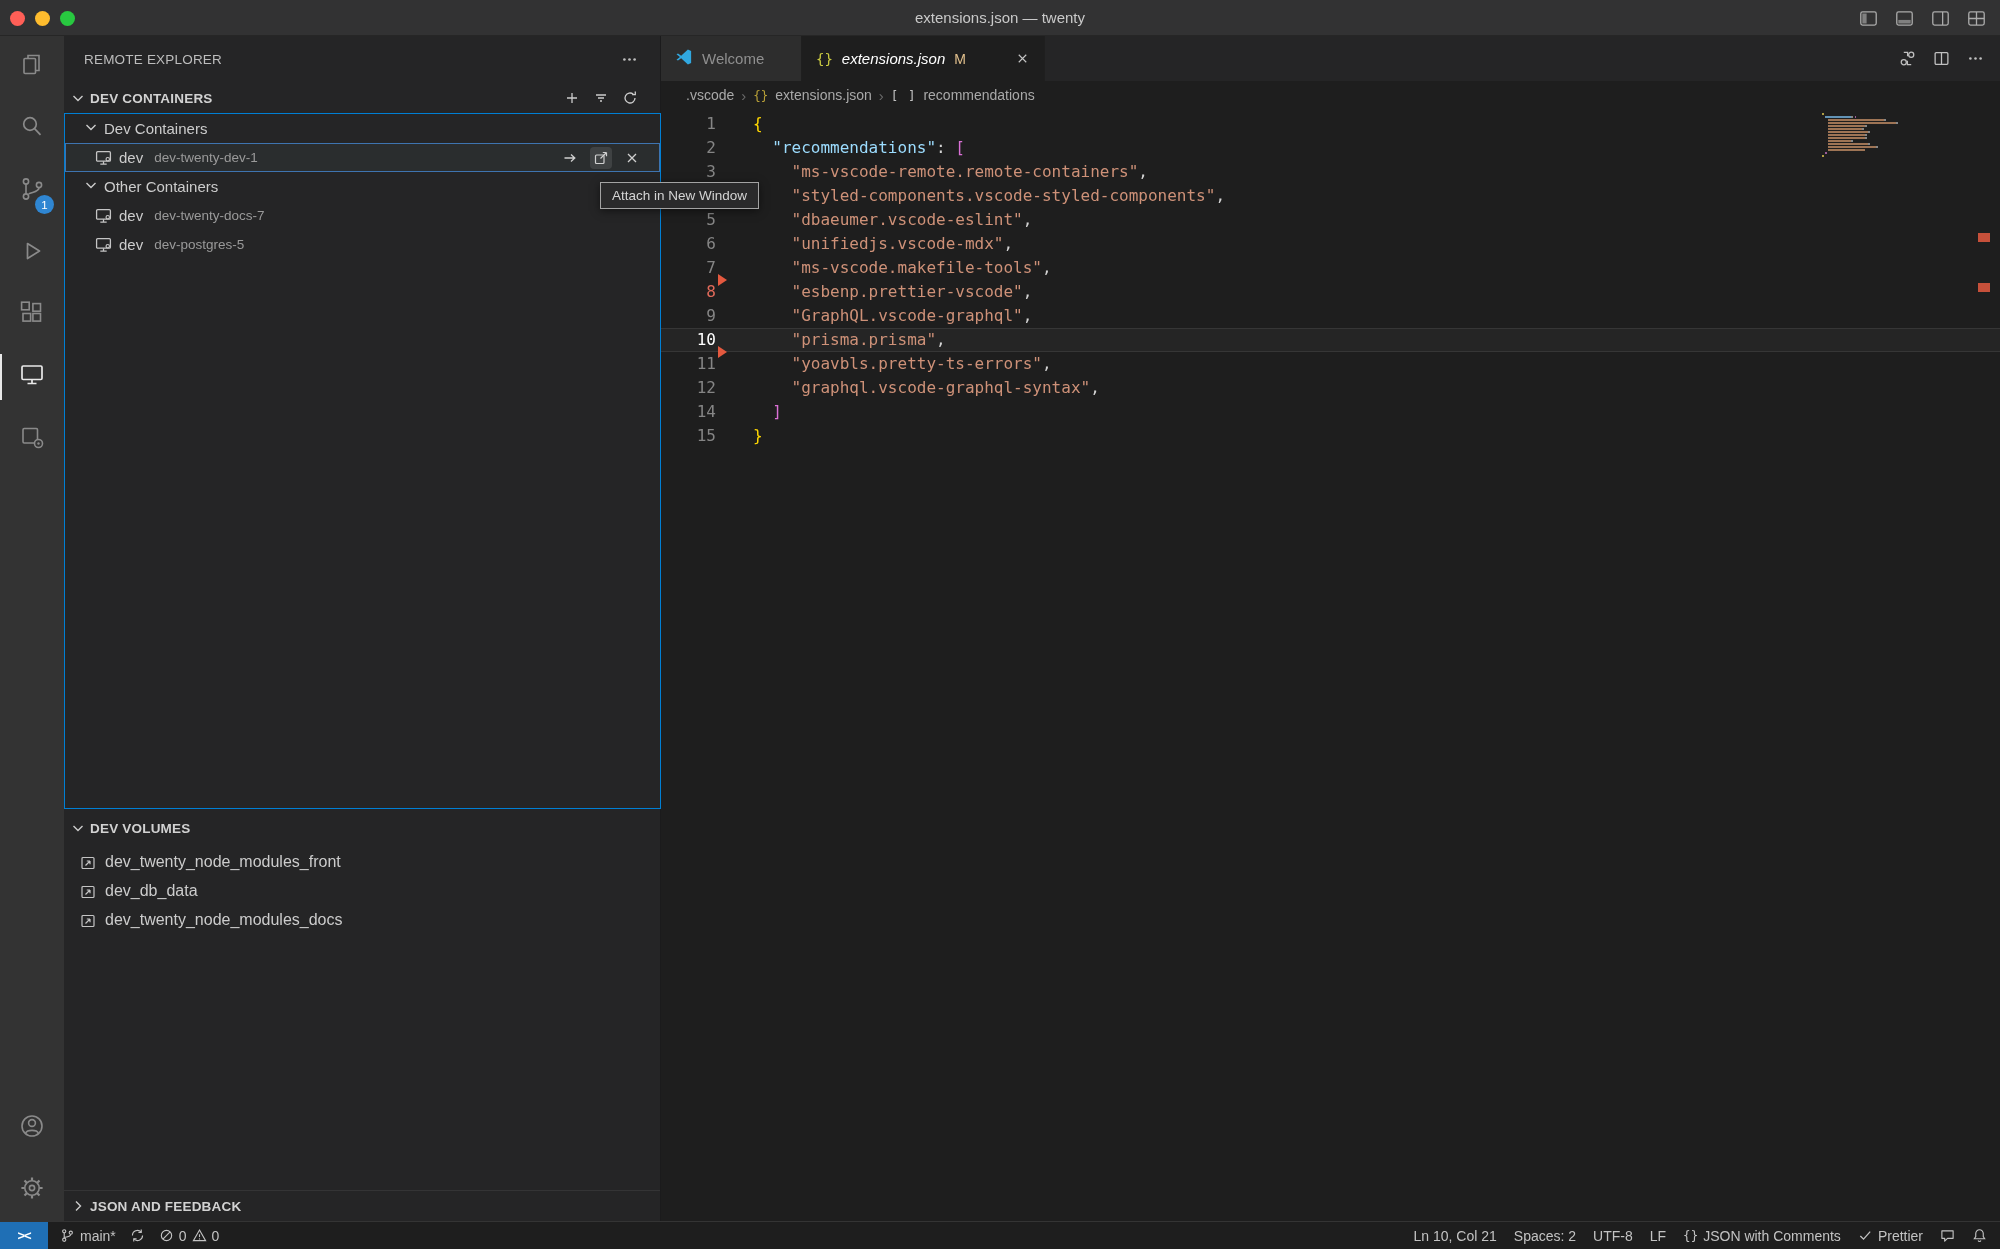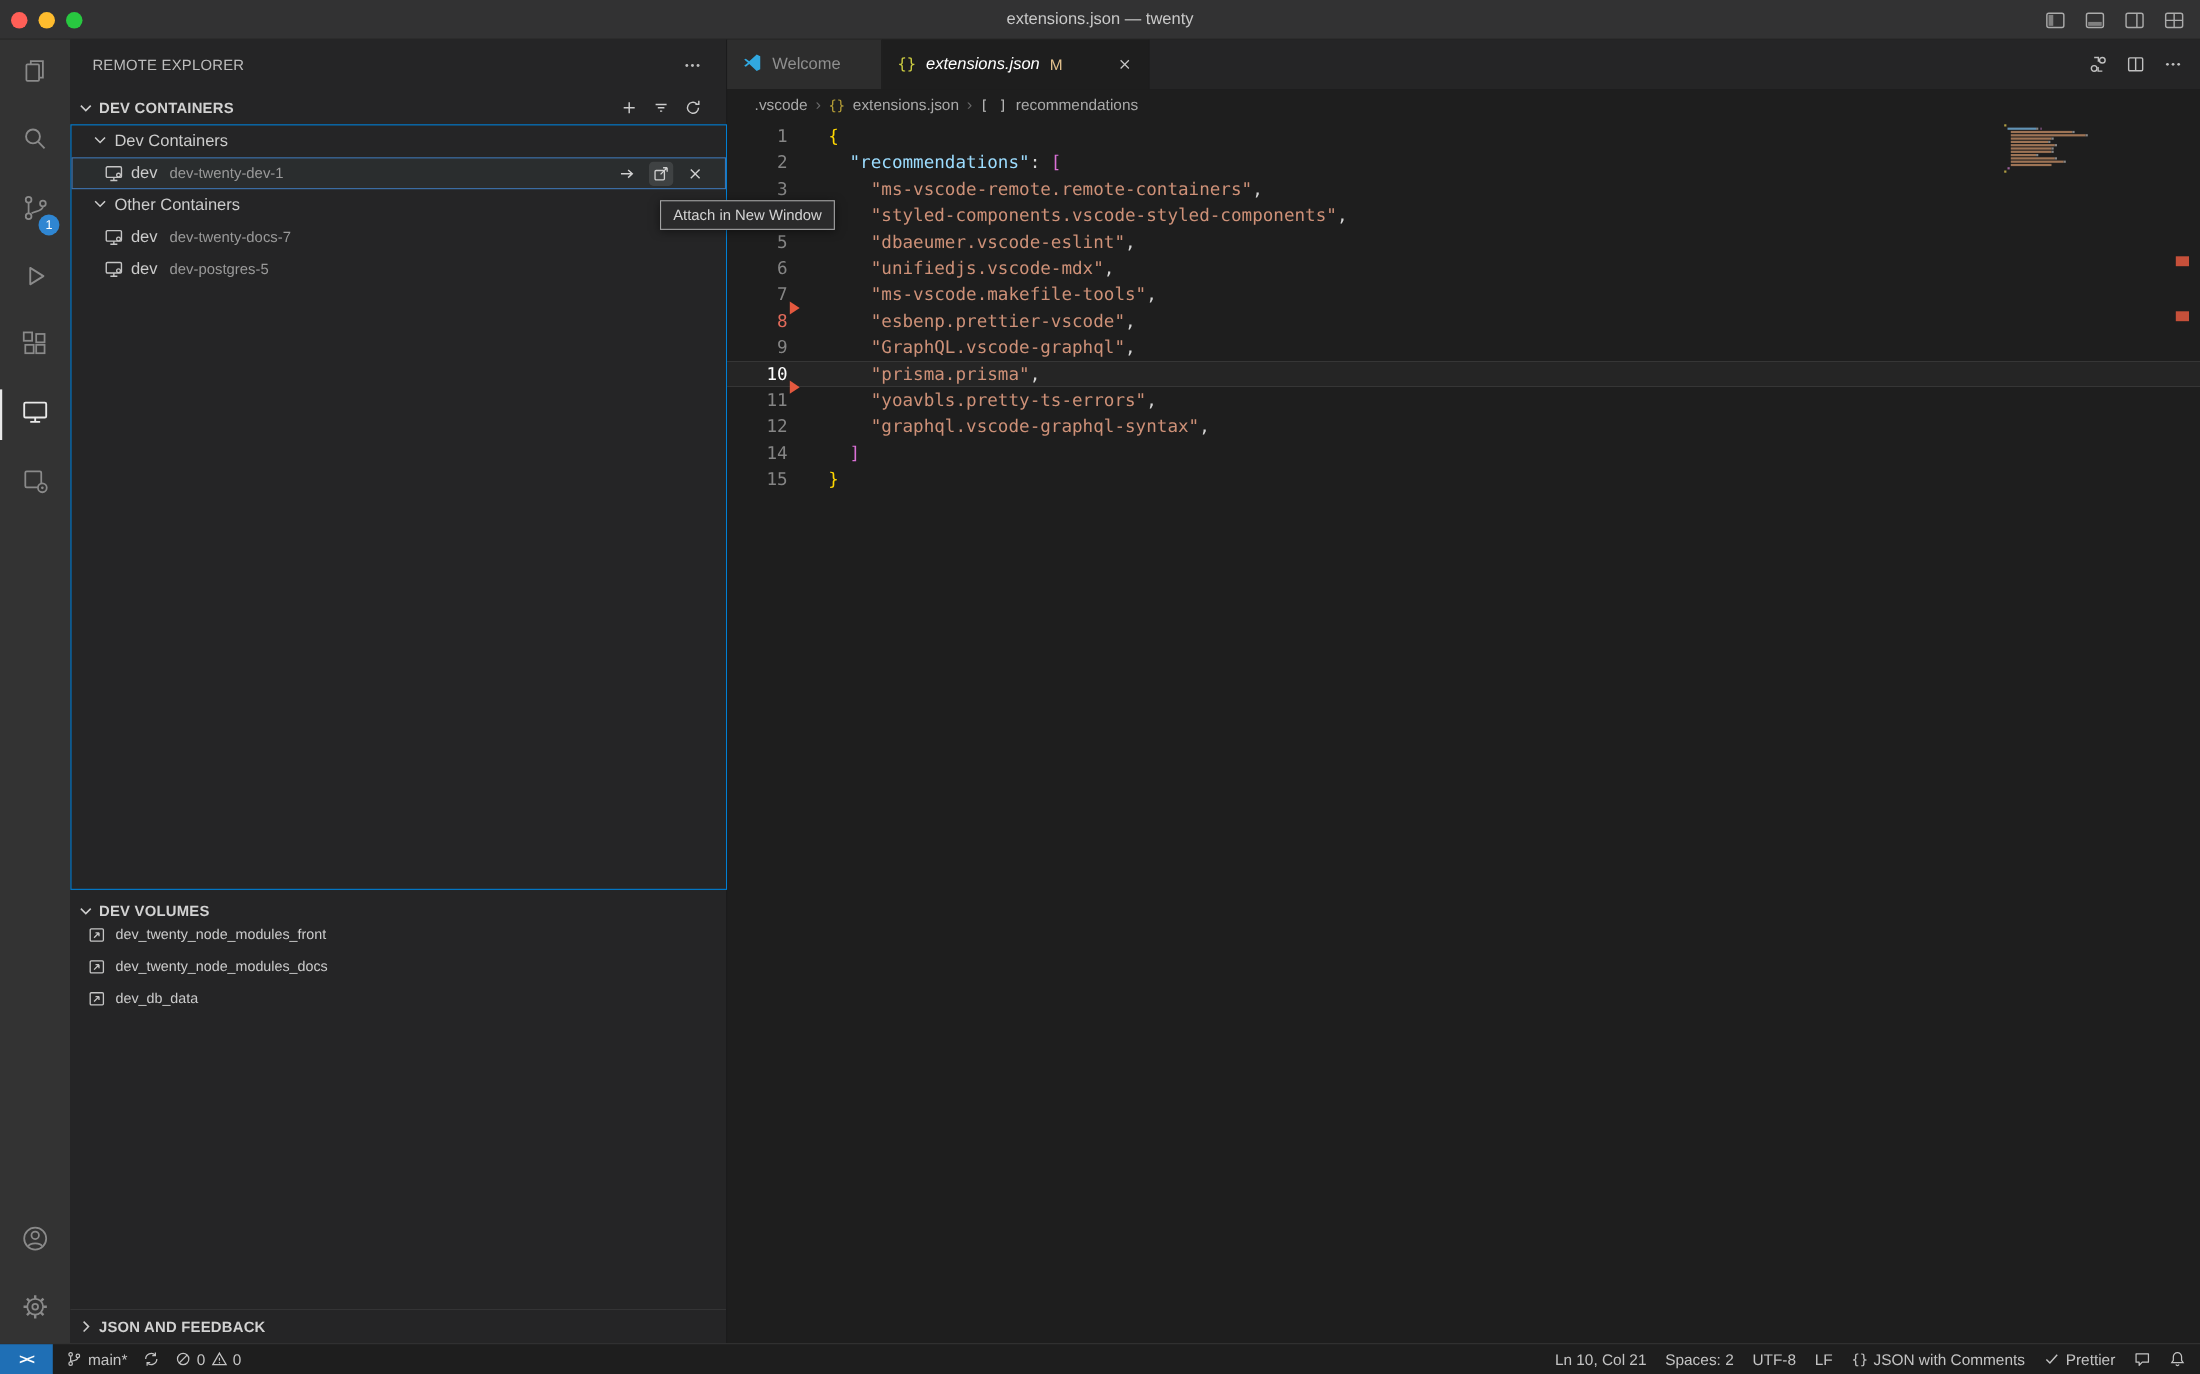--- a/index.html
+++ b/index.html
@@ -51,21 +51,21 @@
   .tree-row.focused { background:#2a2d2e; outline:1px solid rgba(70,140,220,.75); outline-offset:-1px; }
   .row-actions { margin-left:auto; display:flex; gap:9px; padding-right:17px; color:#d0d0d0; }
   .row-actions .act { width:22px; height:22px; display:flex; align-items:center; justify-content:center; border-radius:4px; }
   .row-actions .act.hovered { background:rgba(255,255,255,.10); }
 
   .sb-tooltip { position:absolute; top:146px; left:536px; z-index:30; background:#2a2a2b; border:1px solid #a3a3a3;
     color:#d4d4d4; font-size:13.5px; padding:5px 11px; white-space:nowrap; box-shadow:0 2px 8px rgba(0,0,0,.5); }
 
   .vol-header { top:777px;text-align:right; }
   .vol-list { position:absolute; top:806px; left:0; right:0; }
-  .vol-row { height:29px; display:flex; align-items:flex-start; gap:9px; padding-left:16px; font-size:13px; color:#cccccc; }
+  .vol-row { height:29px; display:flex; align-items:flex-end; gap:9px; padding-left:16px; font-size:16px; color:#cccccc; }
   .vol-row .ticon { display:flex; color:#c5c5c5; }
 
   .help-header { top:1154px; height:31px; border-top:1px solid rgba(255,255,255,.07); }
 
   
   .editor { position:relative; flex:1; height:100%; background:#1e1e1e; }
   .tabbar { position:absolute; top:0; left:0; right:0; height:45px; background:#252526; display:flex; }
   .tab { height:45px; display:flex; align-items:center; gap:9px; padding:0 14px; font-size:15px;
     border-right:1px solid #1f1f1f; }
   .tab.inactive { background:#2d2d2d; color:#8f8f8f; width:141px; }
@@ -351,30 +351,30 @@
             </span>
             <span>dev_twenty_node_modules_front</span>
           </div>
           <div class="vol-row">
             <span class="ticon">
               <svg width="16" height="16" viewBox="0 0 16 16">
                 <rect x="2" y="2.5" width="12" height="11" rx="1" fill="none" stroke="currentColor" stroke-width="1.2"></rect>
                 <path d="M5.5 10.5L10 6M10 6H6.8M10 6v3.2" stroke="currentColor" stroke-width="1.2" fill="none"></path>
               </svg>
             </span>
-            <span>dev_twenty_node_modules_docs</span>
+            <span>dev_db_data</span>
           </div>
           <div class="vol-row">
             <span class="ticon">
               <svg width="16" height="16" viewBox="0 0 16 16">
                 <rect x="2" y="2.5" width="12" height="11" rx="1" fill="none" stroke="currentColor" stroke-width="1.2"></rect>
                 <path d="M5.5 10.5L10 6M10 6H6.8M10 6v3.2" stroke="currentColor" stroke-width="1.2" fill="none"></path>
               </svg>
             </span>
-            <span>dev_db_data</span>
+            <span>dev_twenty_node_modules_docs</span>
           </div>
         </div>
 
       <div class="section-header help-header">
         <span class="twisty">
             <svg width="16" height="16" viewBox="0 0 16 16">
               <path d="M6 3.5l4.5 4.5L6 12.5" fill="none" stroke="currentColor" stroke-width="1.4"></path>
             </svg>
           </span>
         <span>JSON AND FEEDBACK</span>

